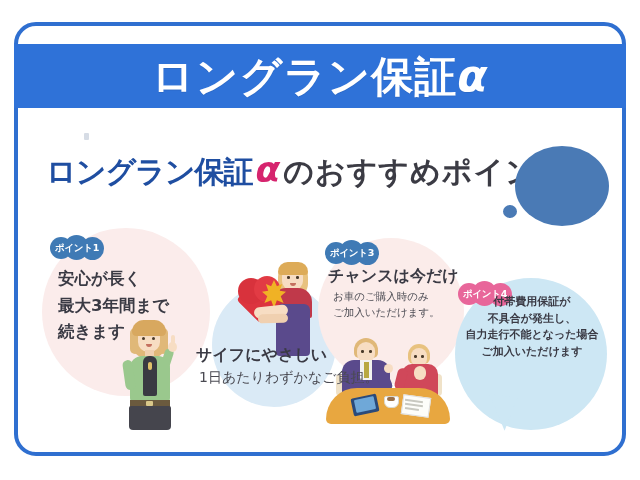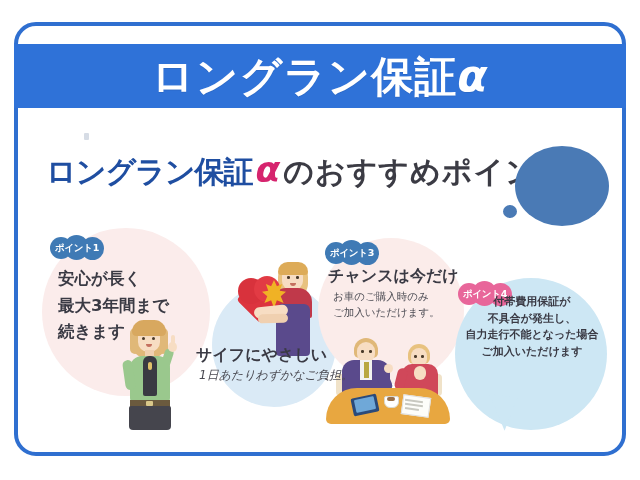--- a/index.html
+++ b/index.html
@@ -91,21 +91,21 @@
   .b2{left:190px;top:288px;}
   .b3{left:325px;top:240px;}
   .b4{left:458px;top:281px;}
 
   
   .p-head{position:absolute;font-weight:bold;color:#3a3a44;white-space:nowrap;}
   .p-sub{position:absolute;color:#4a4a52;white-space:nowrap;}
 
   .p1-head{left:58px;top:266px;font-size:16.5px;line-height:1.62;}
   .p2-head{left:196px;top:345px;font-size:16px;line-height:1.2;}
-  .p2-sub{left:199px;top:368px;font-size:12px;line-height:1.3;font-style:italic;}
+  .p2-sub{left:199px;top:368px;font-size:14px;line-height:1.3;}
   .p3-head{left:328px;top:266px;font-size:16px;line-height:1.2;}
   .p3-sub{left:333px;top:289px;font-size:10.5px;line-height:1.5;}
   .p4-head{left:460px;top:294px;width:144px;font-size:11px;line-height:1.5;
            text-align:center;white-space:normal;}
 
   
   .fig{position:absolute;}
 
   
   .w1{left:118px;top:320px;width:64px;height:112px;}

